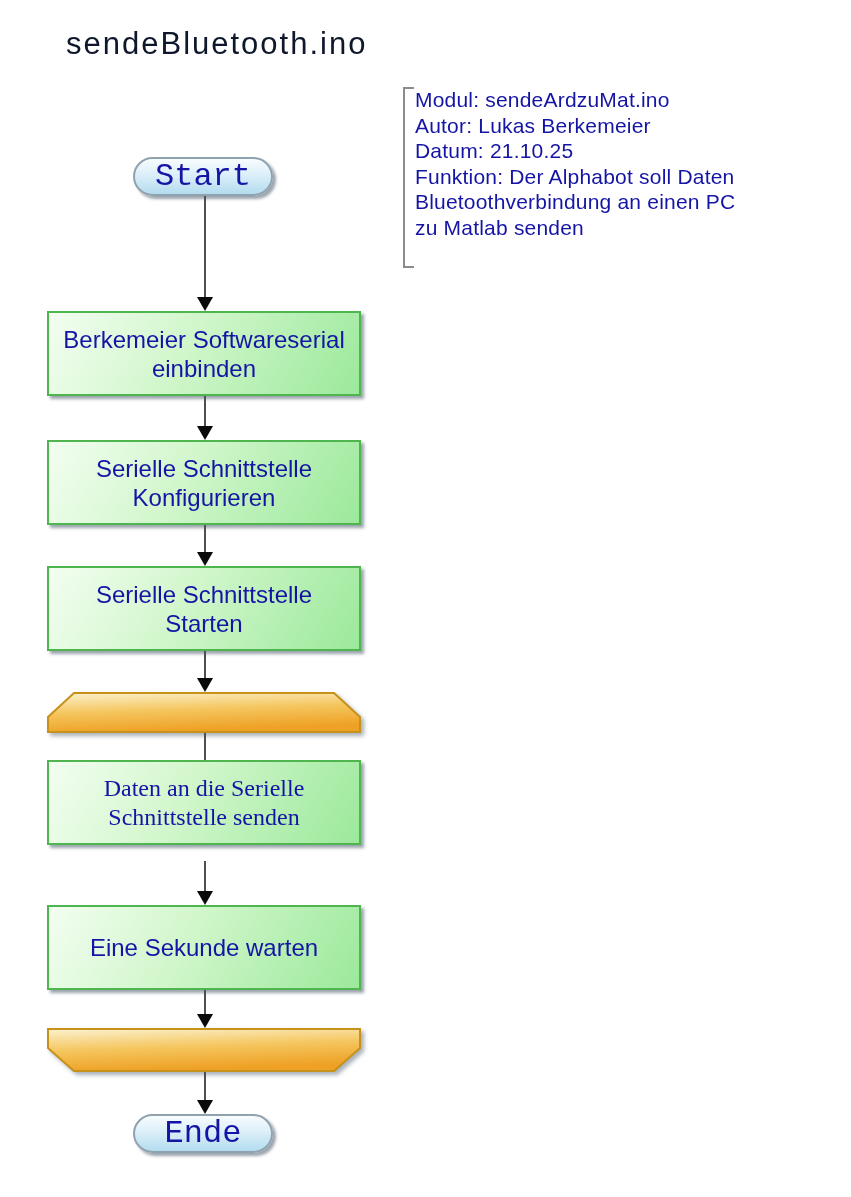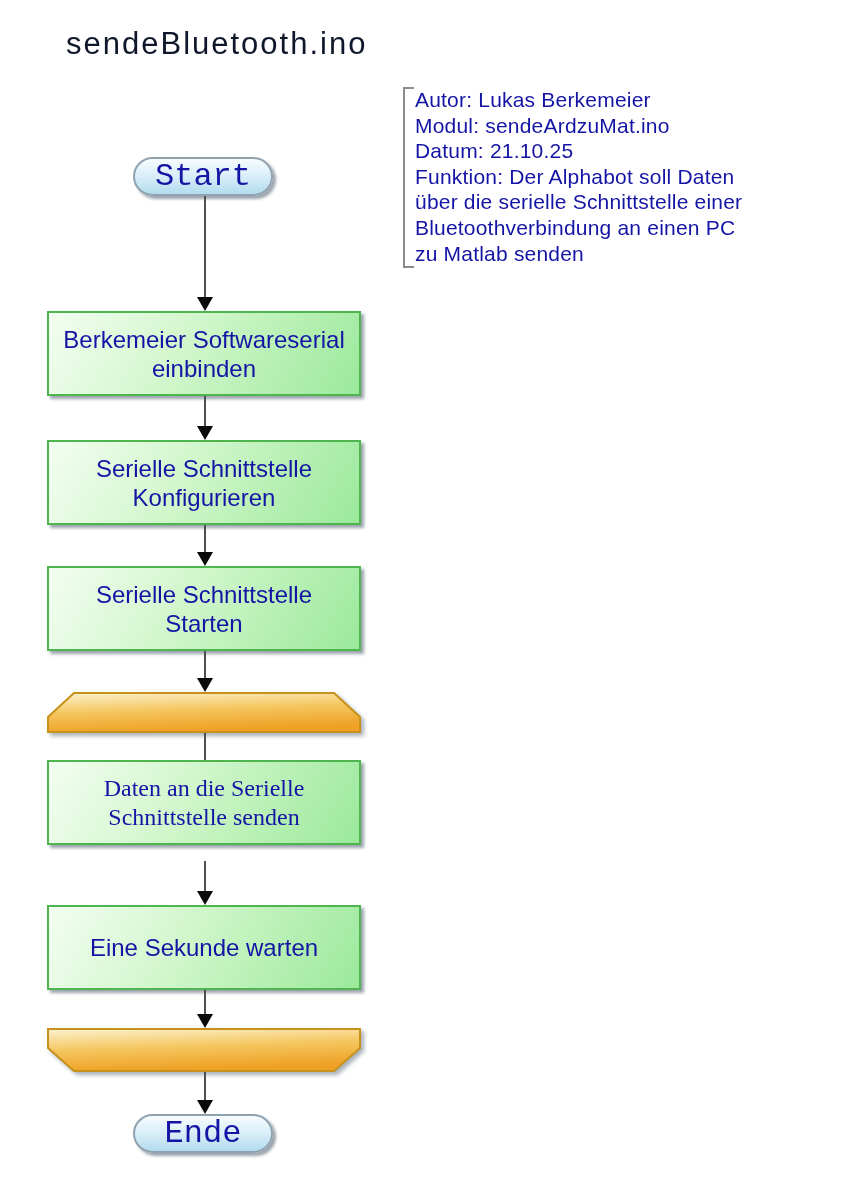--- a/index.html
+++ b/index.html
@@ -86,25 +86,24 @@
   }
 </style>
 </head>
 <body>
 
 <div id="canvas">
 
   <div class="fc-title">sendeBluetooth.ino</div>
 
   <div class="comment">
+    <div class="comment-line">Modul: sendeArdzuMat.ino</div>
     <div class="comment-line">Autor: Lukas Berkemeier</div>
-    <div class="comment-line">Modul: sendeArdzuMat.ino</div>
     <div class="comment-line">Datum: 21.10.25</div>
     <div class="comment-line">Funktion: Der Alphabot soll Daten</div>
-    <div class="comment-line">über die serielle Schnittstelle einer</div>
     <div class="comment-line">Bluetoothverbindung an einen PC</div>
     <div class="comment-line">zu Matlab senden</div>
   </div>
 
   <div class="terminal" style="top:157px;">
     <span>Start</span>
   </div>
 
   <div class="arrow" style="top:196px;height:114px;">
     <div class="line"></div>

